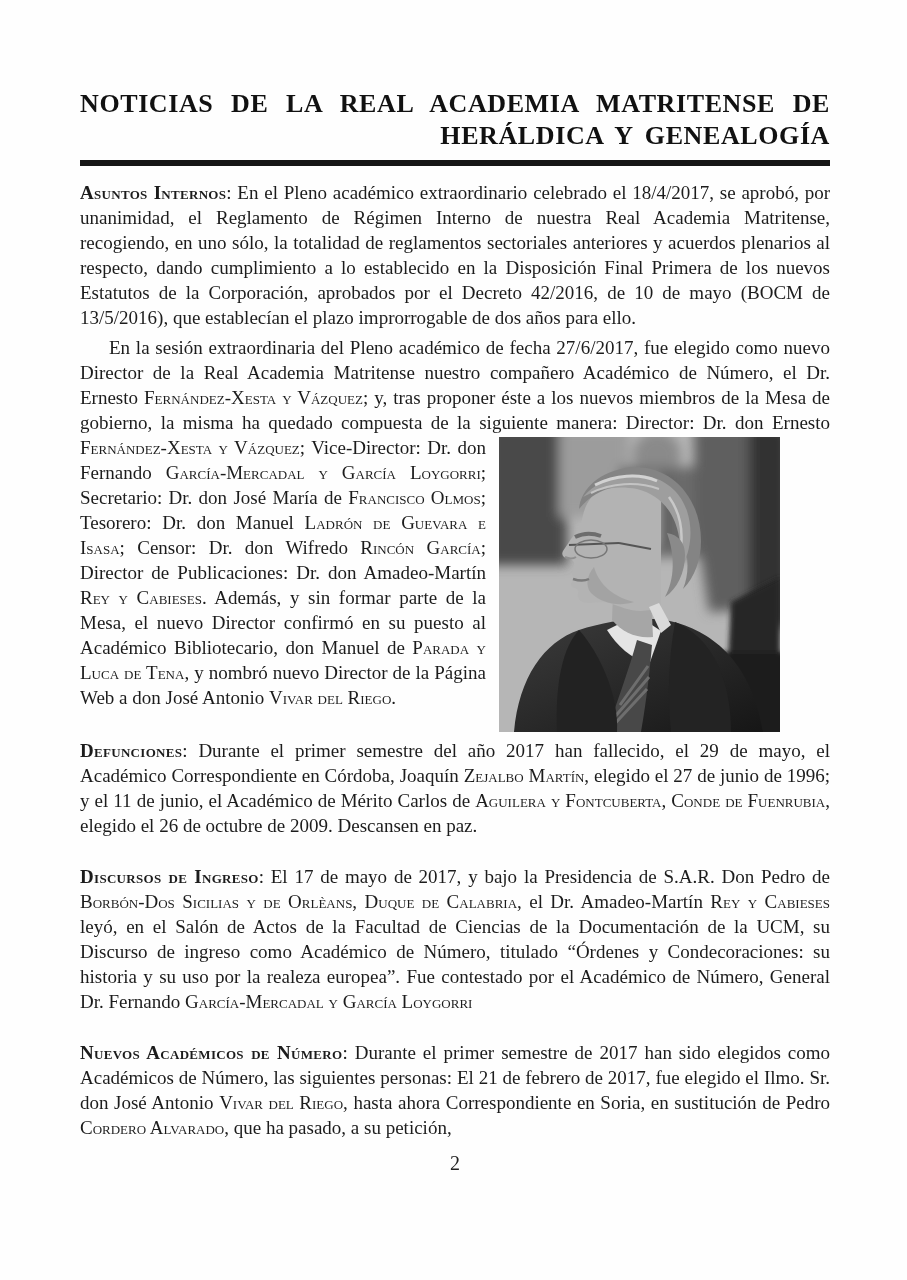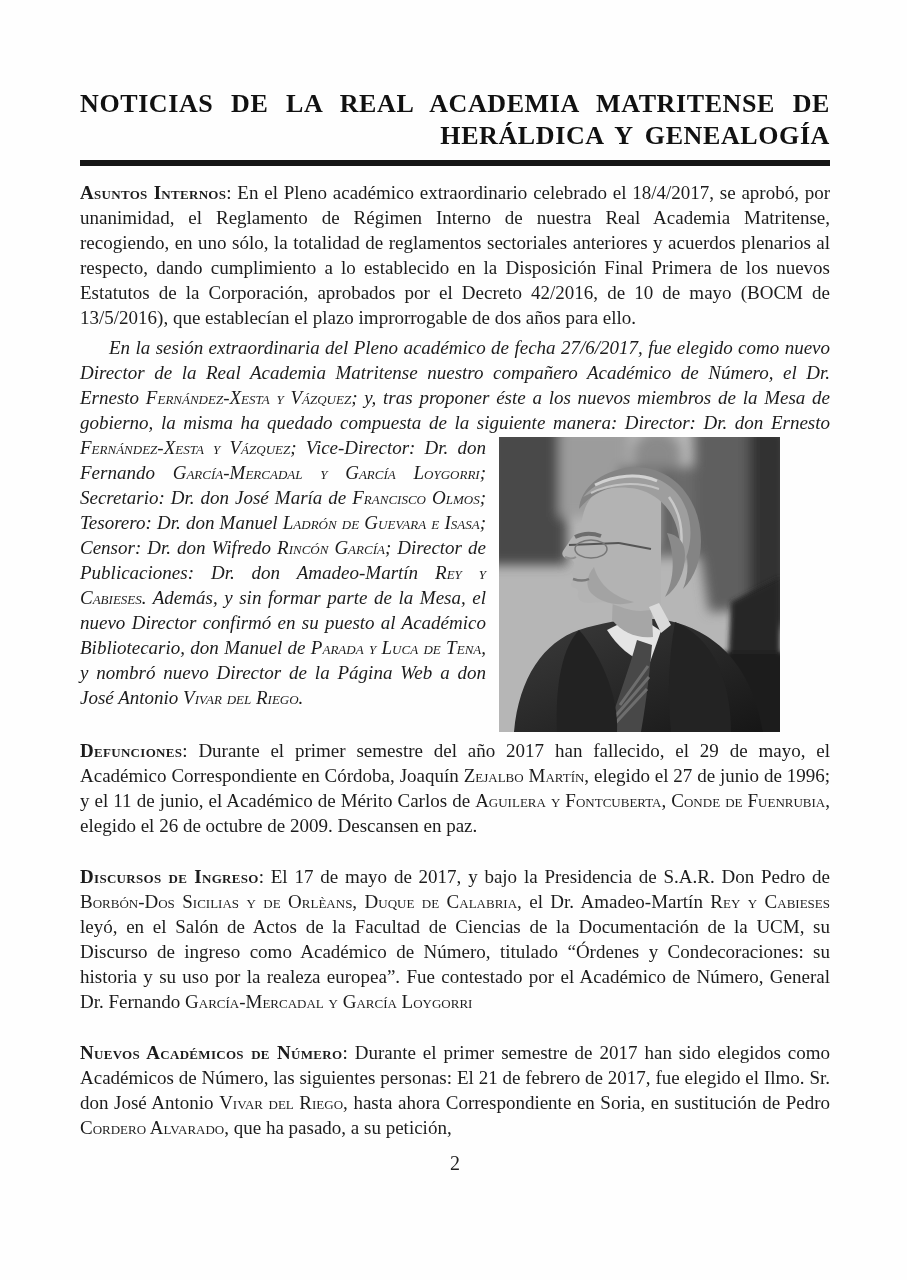--- a/index.html
+++ b/index.html
@@ -11,21 +11,21 @@
     overflow: hidden; position: relative; margin: 0 auto;
   }
   .title { margin: 0; font-size: 26px; font-weight: bold; line-height: 32px;
            color: #111; letter-spacing: 0.6px; word-spacing: 5px; }
   .title .t1 { display: block; text-align: justify; text-align-last: justify; }
   .title .t2 { display: block; text-align: right; }
   .rule { height: 6px; background: #161616; margin-top: 8px; }
   .doc { margin-top: 14px; font-size: 19px; line-height: 25px; text-align: justify; }
   .doc p { margin: 26px 0 0; clear: both; }
   .doc p[data-name="asuntos-internos-paragraph"] { margin-top: 0; }
-  .doc p[data-name="nueva-mesa-paragraph"] { margin-top: 5px; text-indent: 29px; clear: none; font-style: italic; }
+  .doc p[data-name="nueva-mesa-paragraph"] { margin-top: 5px; text-indent: 29px; clear: none; }
   .h  { font-variant: small-caps; font-weight: bold; letter-spacing: 0.3px; }
   .sc { font-variant: small-caps; }
   .photo { float: right; width: 281px; height: 295px;
            margin: 2px 50px 6px 13px; display: inline-block; }
   .photo svg { display: block; }
   .pageno { clear: both; text-align: center; font-size: 20px; margin-top: 12px; color: #222; }
 </style>
 </head>
 <body>
 

